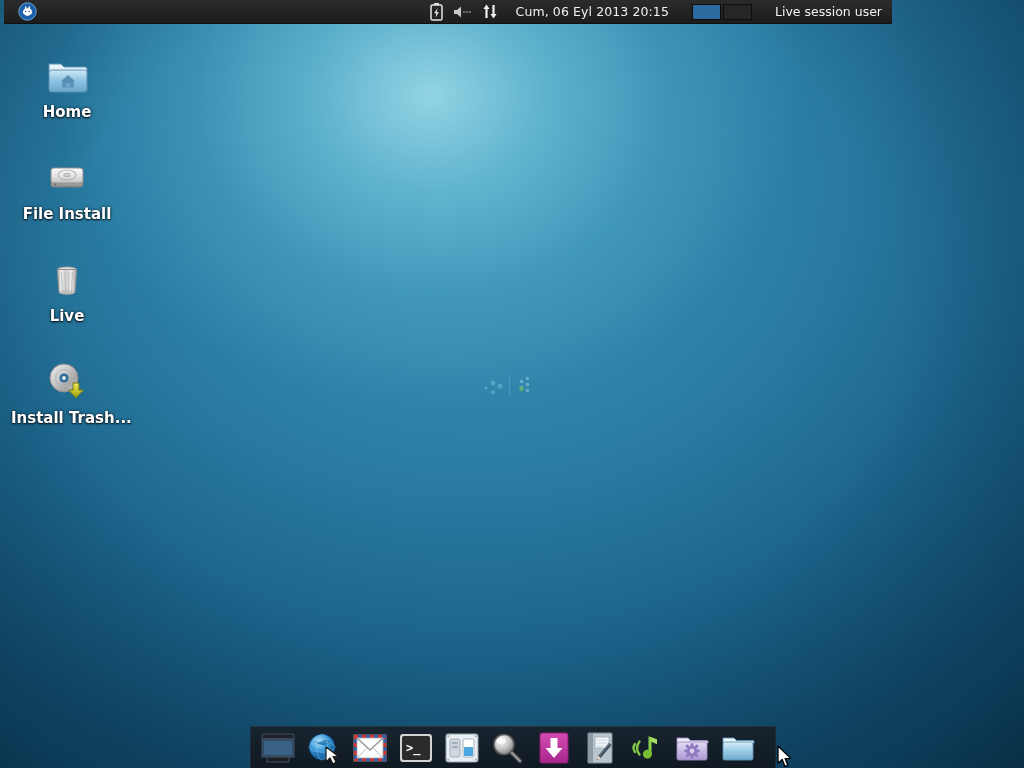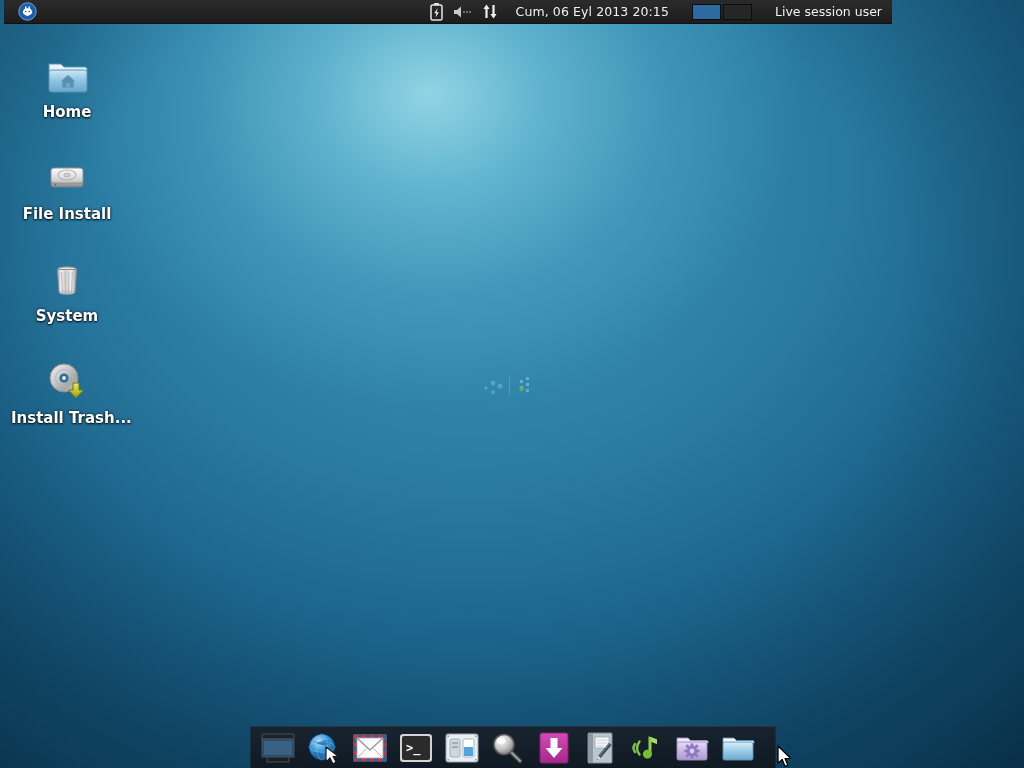--- a/index.html
+++ b/index.html
@@ -243,21 +243,21 @@
         <path d="M14.4 13.5 L16 36 q.4 2.2 8 2.2 q7.6 0 8-2.2 L33.6 13.5 z" fill="url(#trG)" stroke="#8f8f8f" stroke-width="1"></path>
         <g stroke="#b0b0b0" stroke-width="0.9" opacity=".85">
           <line x1="18.4" y1="16" x2="19.6" y2="36.6"></line>
           <line x1="22" y1="16" x2="22.5" y2="37.2"></line>
           <line x1="25.8" y1="16" x2="25.6" y2="37.2"></line>
           <line x1="29.4" y1="16" x2="28.5" y2="36.6"></line>
         </g>
         <ellipse cx="24" cy="36.4" rx="8" ry="2.2" fill="#b6b6b6" opacity=".6"></ellipse>
       </svg>
     </div>
-    <div class="label">System</div>
+    <div class="label">Live</div>
   </div>
 
   <div class="desk-icon" style="left:11px; top:358px;">
     <div class="glyph">
       <svg width="48" height="48" viewBox="0 0 48 48">
         <defs>
           <linearGradient id="cdG" x1="0" y1="0" x2="1" y2="1">
             <stop offset="0%" stop-color="#f2f2f2"></stop>
               <stop offset="40%" stop-color="#cbcbcb"></stop>
             <stop offset="70%" stop-color="#a4a4a4"></stop>

